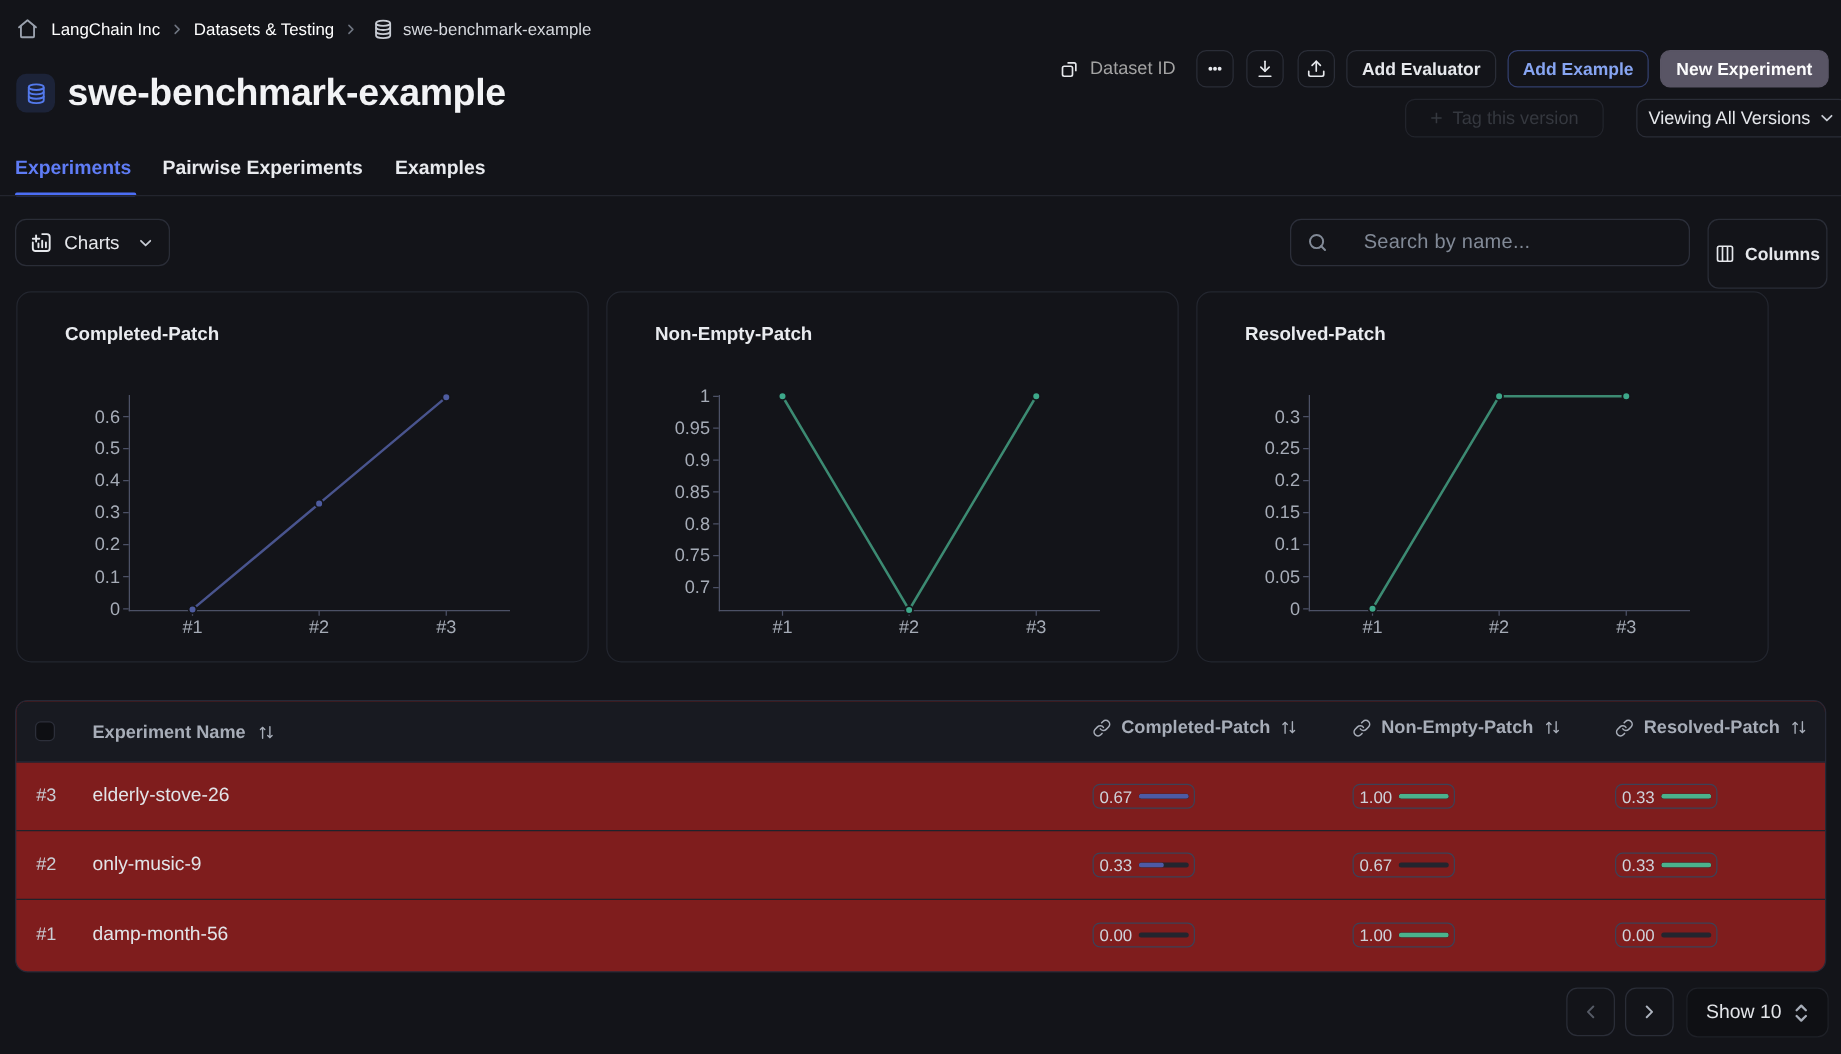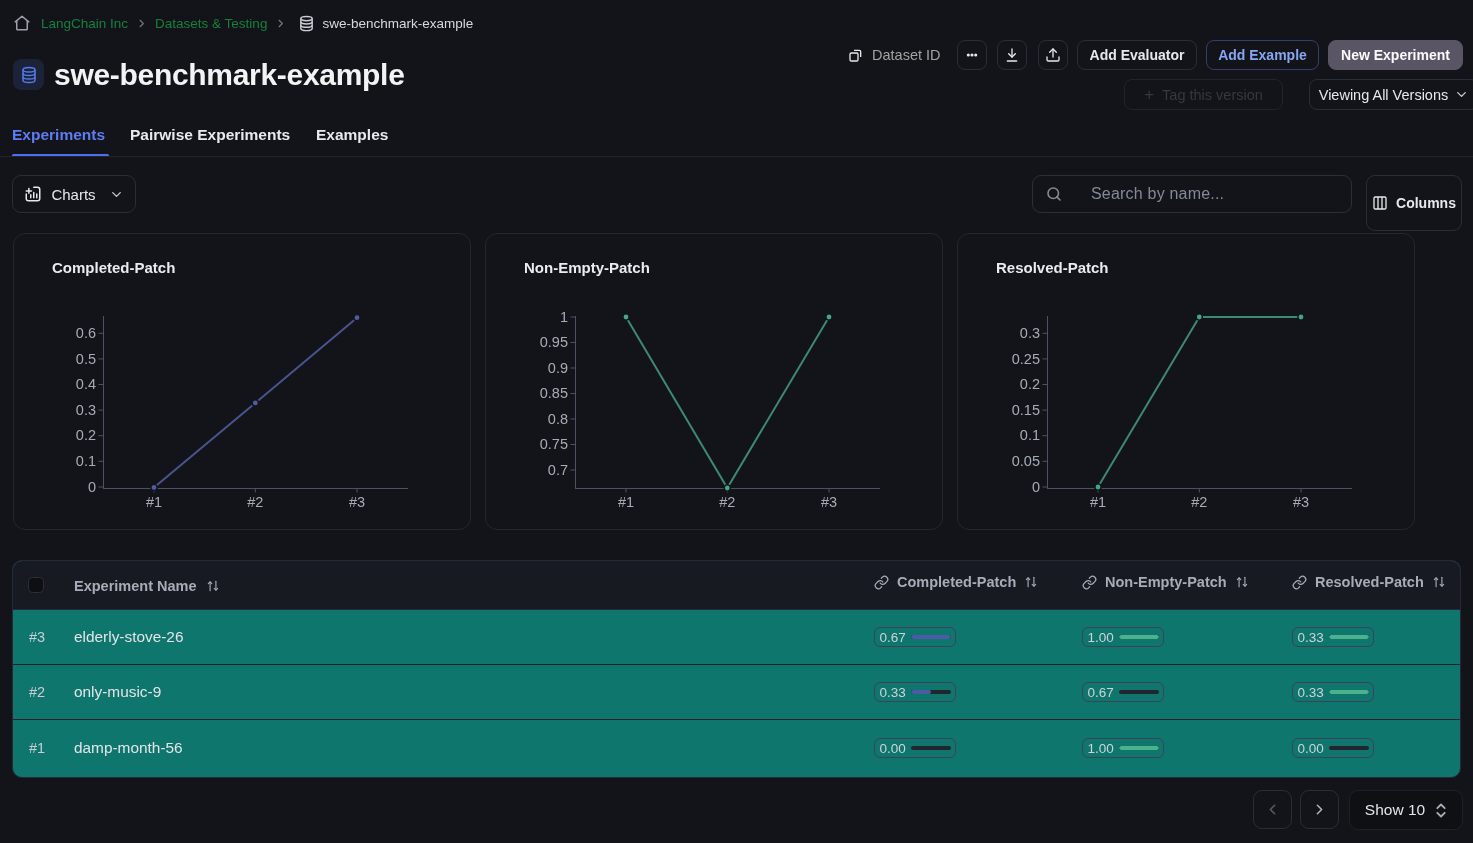--- a/index.html
+++ b/index.html
@@ -1,19 +1,19 @@
 <!DOCTYPE html>
 <html><head>
 <meta charset="utf-8">
 <style>
 * { margin:0; padding:0; box-sizing:border-box; }
 html,body { width:1473px; height:843px; background:#131419; font-family:"Liberation Sans",sans-serif; overflow:hidden; position:relative; }
 .abs { position:absolute; }
 
-.crumb { color:#15803d; font-size:13.5px; }
+.crumb { color:#ffffff; font-size:13.5px; }
 
 .btn { display:inline-flex; align-items:center; justify-content:center; height:30px; border:1px solid #2a2d37; border-radius:8px; background:transparent; color:#e6e8ec; font-size:14px; font-weight:600; padding:4px; white-space:nowrap; }
 
 .tab { font-size:15.5px; font-weight:700; color:#e8eaee; }
 .tab.active { color:#5f7cf5; }
 
 .card { position:absolute; background:#131419; border:1px solid #23262f; border-radius:12px; }
 .ctitle { position:absolute; left:38px; top:25px; color:#e9ebef; font-size:15px; font-weight:700; }
 
 .badge { position:absolute; top:50%; transform:translateY(-50%); display:inline-flex; align-items:center; gap:5px; height:20px; padding:0 4.5px; border:1px solid #3c4257; border-radius:6px; color:#ced2da; font-size:13.5px;text-align:center; }
@@ -241,21 +241,21 @@
         <text x="241.3" y="272.5">#2</text>
         <text x="343" y="272.5">#3</text>
       </g>
     <polyline points="140,253 241.3,83 343,83" fill="none" stroke="#3c8a72" stroke-width="2"></polyline>
     <circle cx="140" cy="253" r="3.1" fill="#3da88a" stroke="#131419" stroke-width="1.4"></circle>
       <circle cx="241.3" cy="83" r="3.1" fill="#3da88a" stroke="#131419" stroke-width="1.4"></circle>
       <circle cx="343" cy="83" r="3.1" fill="#3da88a" stroke="#131419" stroke-width="1.4"></circle>
   </svg>
 </div>
 
-<div class="abs" style="left:12px; top:560px; width:1449px; height:218px; background:#0f766e; border:1px solid #262937; border-radius:10px; overflow:hidden;">
+<div class="abs" style="left:12px; top:560px; width:1449px; height:218px; background:#7f1d1d; border:1px solid #262937; border-radius:10px; overflow:hidden;">
   <div style="height:49px; background:#181a21; border-bottom:1px solid #262937; position:relative;">
     <div class="abs" style="left:15px; top:16px; width:16px; height:16px; background:#0e0f13; border:1.5px solid #2c2f3a; border-radius:4.5px;"></div>
     <div class="abs" style="left:61px; top:17px; display:flex; align-items:center; gap:9px; color:#a7adb8; font-size:14.5px; font-weight:700;">Experiment Name
       <svg width="14" height="14" viewBox="0 0 24 24" fill="none" stroke="#a7adb8" stroke-width="1.9" stroke-linecap="round" stroke-linejoin="round">
           <path d="M7 20V5"></path>
           <path d="M4 8l3-3 3 3"></path>
           <path d="M17 4v15"></path>
           <path d="M14 16l3 3 3-3"></path>
         </svg>
     </div>

